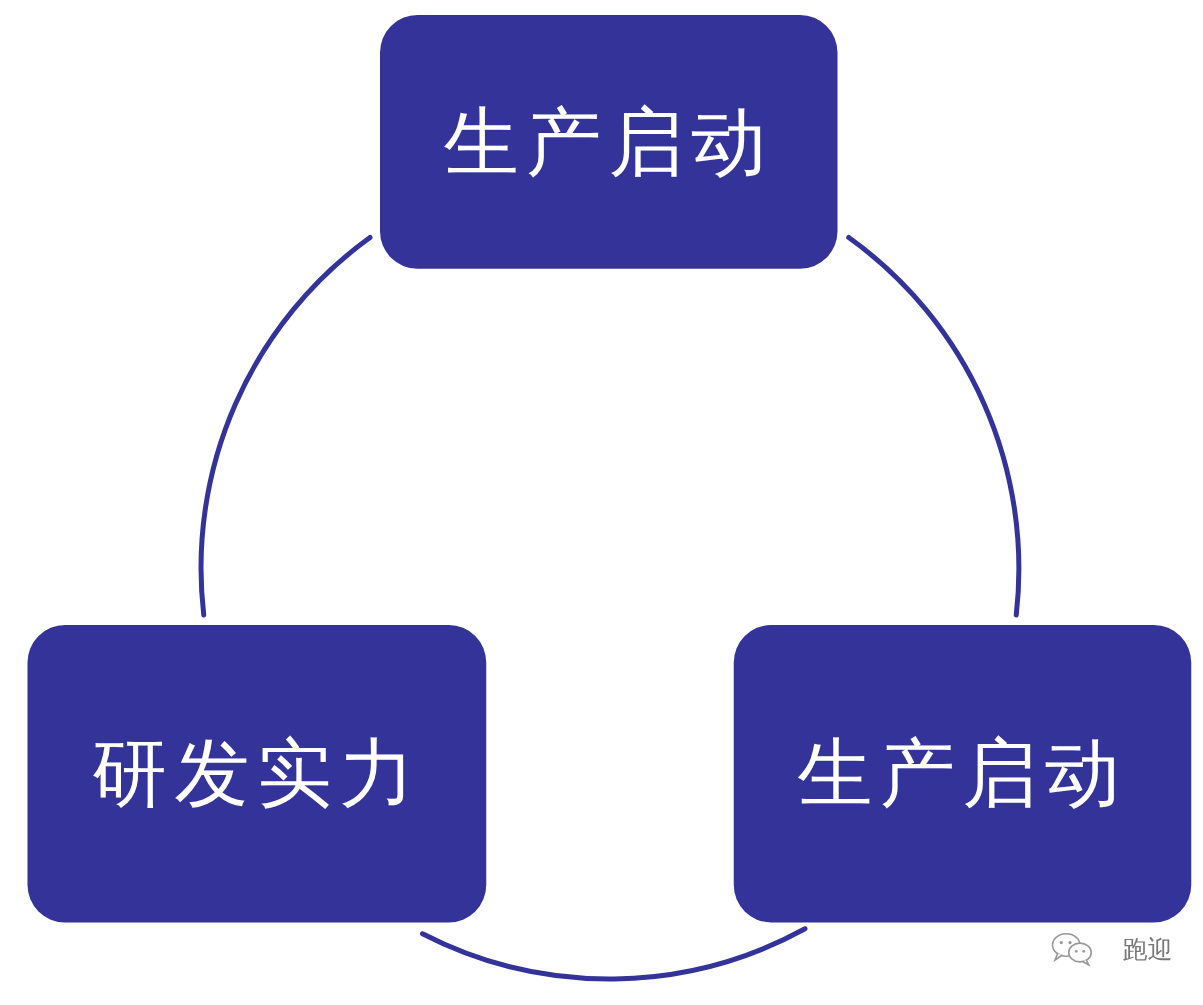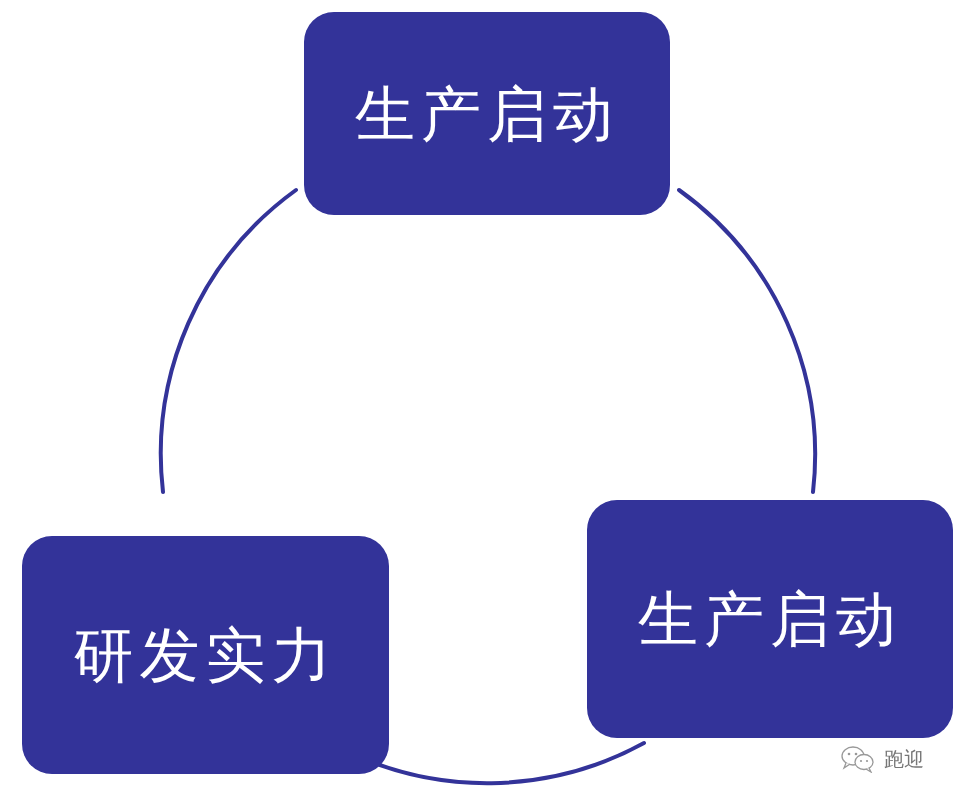--- a/index.html
+++ b/index.html
@@ -4,23 +4,23 @@
 <style>
   html, body { margin:0; padding:0; background:#ffffff; }
   body { width:962px; height:804px; position:relative; overflow:hidden;
          font-family:"DejaVu Serif","Liberation Serif",serif; }
   svg.ring { position:absolute; left:0; top:0; }
   .box { position:absolute; background:#333399; border-radius:30px;
          display:flex; flex-direction:column; align-items:center; justify-content:center;
          color:#ffffff; box-sizing:border-box; }
   .box .line { font-size:60px; line-height:80px; letter-spacing:6px; white-space:nowrap; }
   .box-top { left:304px; top:12px; width:366px; height:203px; }
-  .box-left { left:22px; top:500px; width:367px; height:238px;margin-top:36px; }
+  .box-left { left:22px; top:500px; width:367px; height:238px; }
   .box-right { left:587px; top:500px; width:366px; height:238px; }
-  .watermark { position:absolute; left:840px; top:745px; display:flex; align-items:flex-end; gap:8px;
+  .watermark { position:absolute; left:840px; top:745px; display:flex; align-items:flex-end; gap:22px;
                color:#777; font-size:20px; font-family:"DejaVu Sans","Liberation Sans",sans-serif; }
   .watermark svg { display:block; }
 </style>
 </head>
 <body>
 
 <svg class="ring" width="962" height="804" viewBox="0 0 962 804">
   <path d="M296 190 A326 326 0 0 0 163 492" fill="none" stroke="#333399" stroke-width="4" stroke-linecap="round"></path>
   <path d="M679 190 A326 326 0 0 1 813 492" fill="none" stroke="#333399" stroke-width="4" stroke-linecap="round"></path>
   <path d="M338 747 A326 326 0 0 0 644 743" fill="none" stroke="#333399" stroke-width="4" stroke-linecap="round"></path>

